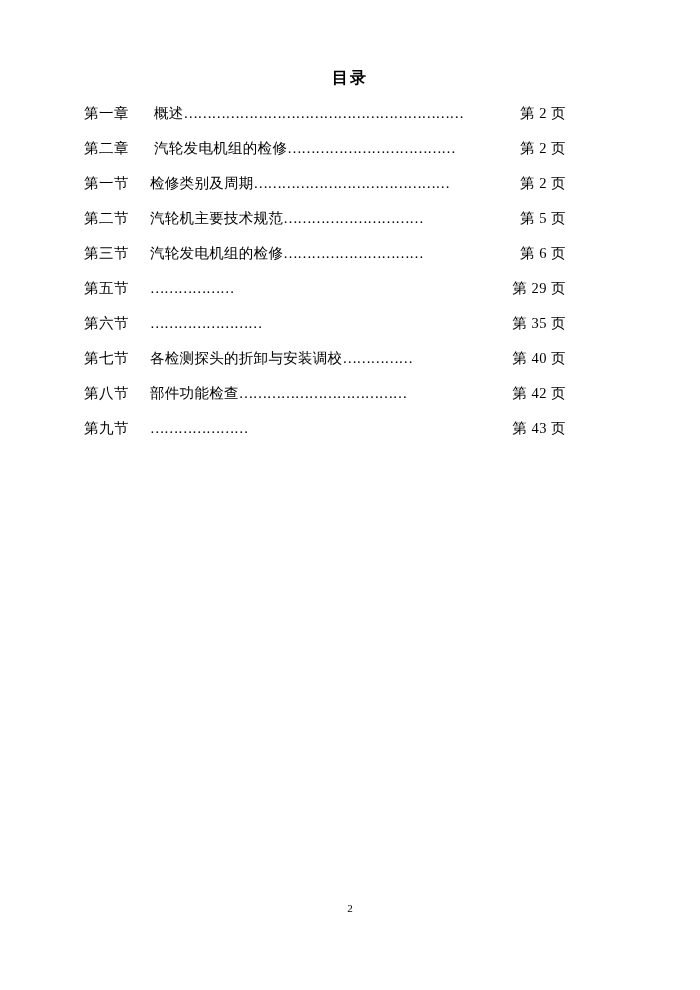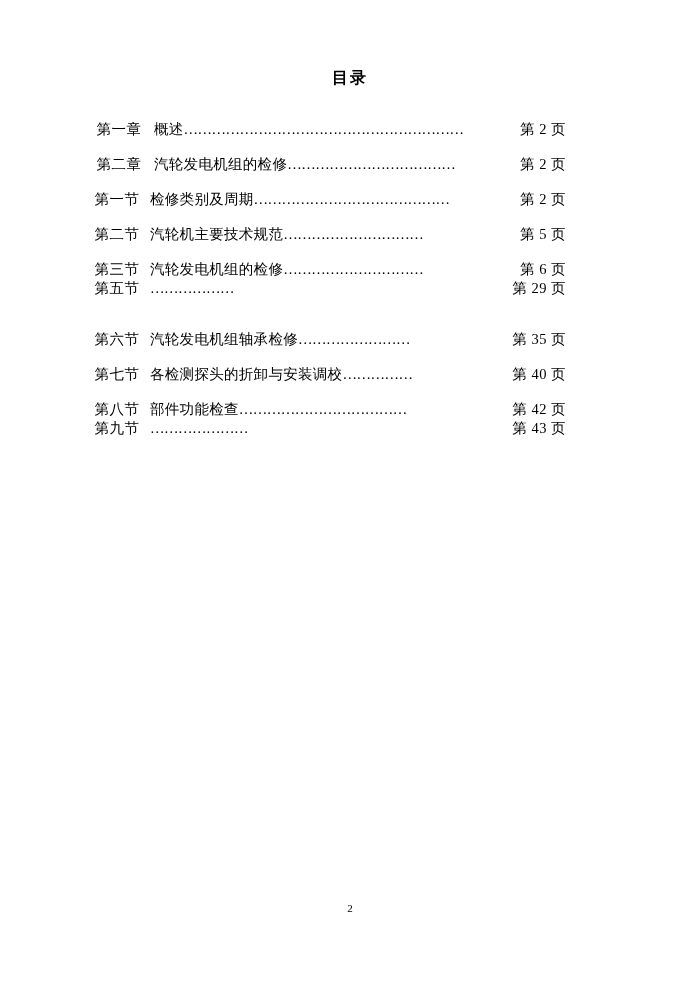--- a/index.html
+++ b/index.html
@@ -42,32 +42,30 @@
   .toc-row {
     display: flex;
     align-items: baseline;
     height: 35px;
     font-size: 14.5px;
     white-space: nowrap;
   }
   .toc-label {
     flex: 0 0 auto;
     letter-spacing: 0.5px;
-    text-align: center;
   }
   .toc-label.ch {
     width: 70px;
   }
   .toc-label.sec {
     width: 66px;
   }
   .toc-text {
     flex: 0 0 auto;
     letter-spacing: 0.3px;
-    margin-top: 16px;
   }
   .toc-leader {
     flex: 1 1 auto;
     overflow: hidden;
     white-space: nowrap;
     letter-spacing: -0.5px;
     font-size: 14.5px;
     margin: 0 0px;
     min-width: 10px;
   }
@@ -134,21 +132,20 @@
 
 
     <div class="toc-row section">
       <span class="toc-label sec">第五节</span>
       <span class="toc-leader">………………</span>
       <span class="toc-page">第 29 页</span>
     </div>
 
     <div class="toc-row section">
       <span class="toc-label sec">第六节</span>
-      <span class="toc-text">汽轮发电机组轴承检修</span>
       <span class="toc-leader">……………………</span>
       <span class="toc-page">第 35 页</span>
     </div>
 
     <div class="toc-row section">
       <span class="toc-label sec">第七节</span>
       <span class="toc-text">各检测探头的折卸与安装调校</span>
       <span class="toc-leader">……………</span>
       <span class="toc-page">第 40 页</span>
     </div>

